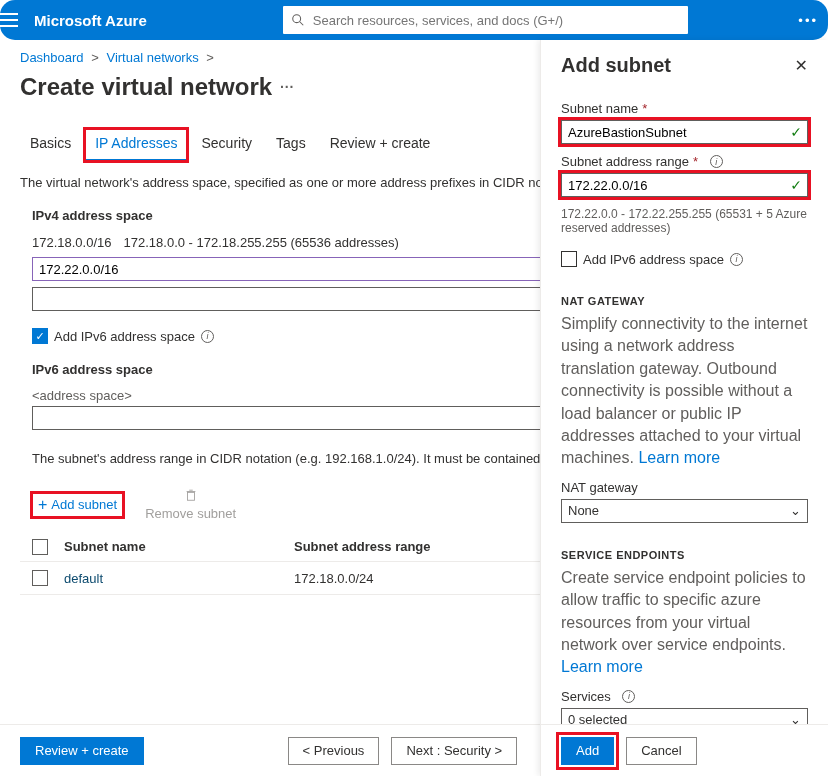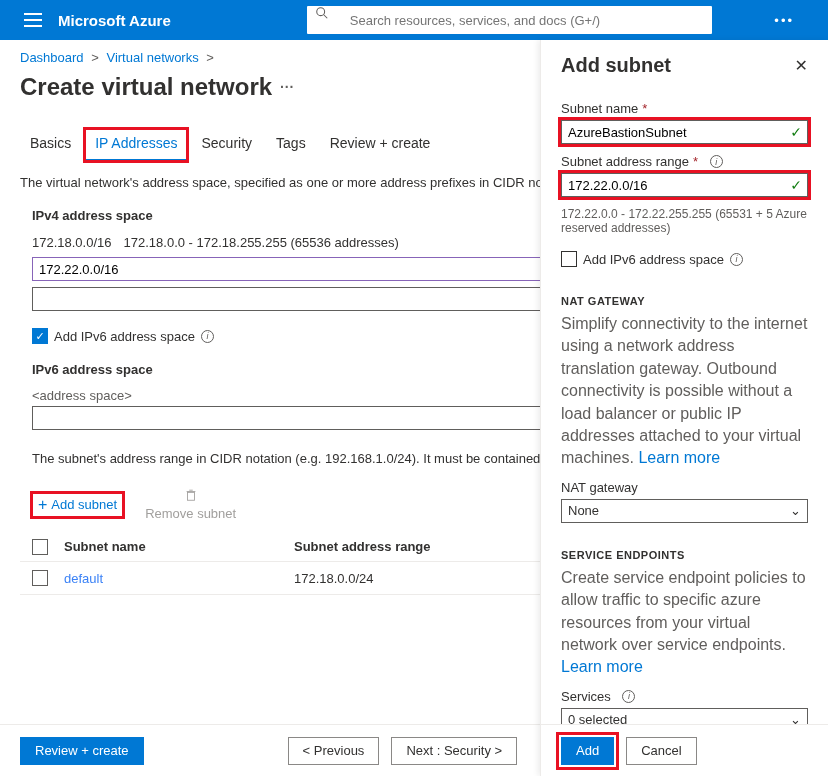--- a/index.html
+++ b/index.html
@@ -1,22 +1,22 @@
 <!DOCTYPE html>
 <html><head>
 <meta charset="utf-8">
 <style>
   * { box-sizing: border-box; margin: 0; padding: 0; font-family: "Segoe UI", Arial, sans-serif; }
   body { width: 828px; height: 776px; overflow: hidden; background: #fff; position: relative; font-size: 13px; color: #323130; }
   
-  .topbar { height: 40px; background: #0078d4; color: #fff; display: flex; align-items: center; padding: 0 24px; gap: 16px; }
+  .topbar { height: 40px; background: #0078d4; color: #fff; display: flex; align-items: center; padding: 0 0; gap: 16px; border-radius: 15px; }
   .hamburger { width: 18px; height: 14px; display: flex; flex-direction: column; justify-content: space-between; cursor: pointer; }
   .hamburger span { height: 2px; background: #fff; }
   .brand { font-weight: 600; font-size: 15px; }
-  .search-box { margin-left: 120px; flex: 0 0 405px; height: 28px; background: #fff; border-radius: 1px; display: flex; padding: 0 8px; color: #605e5c; gap: 21px; }
+  .search-box { margin-left: 120px; flex: 0 0 405px; height: 28px; background: #fff; border-radius: 1px; display: flex; align-items: center; padding: 0 8px; color: #605e5c; gap: 8px; }
   .search-box input { border: none; outline: none; flex: 1; font-size: 13px; }
   .top-dots { margin-left: auto; margin-right: 10px; letter-spacing: 2px; cursor: pointer; }
   
   .content { position: relative; padding: 10px 20px 60px 20px; height: calc(100% - 40px - 52px); overflow: hidden; }
   .breadcrumb { font-size: 13px; color: #0078d4; margin-bottom: 8px; }
   .breadcrumb span.sep { color: #605e5c; margin: 0 4px; }
   .page-title { font-size: 24px; font-weight: 600; display:flex; align-items:center; gap:8px;}
   .page-title .dots { font-size: 14px; color:#605e5c; cursor:pointer;}
   
   .tabs { display: flex; gap: 4px; border-bottom: 0; margin-top: 28px; }
@@ -43,21 +43,21 @@
   .link-btn.remove { color: #a19f9d; flex-direction: column; }
   .link-btn.add.hl-red { padding: 4px 6px; }
   .plus { font-size: 16px; line-height: 1; }
   
   .tbl-head { display: flex; padding: 6px 12px; border-bottom: 1px solid #edebe9; font-size: 13px; }
   .tbl-head .c1 { flex: 0 0 32px; }
   .tbl-head .c2 { flex: 0 0 230px; font-weight: 600; }
   .tbl-head .c3 { flex: 1; font-weight: 600; }
   .tbl-row { display: flex; padding: 8px 12px; border-bottom: 1px solid #edebe9; align-items: center; }
   .tbl-row .c1 { flex: 0 0 32px; }
-  .tbl-row .c2 { flex: 0 0 230px; color: #3b82f6; cursor: pointer; }
+  .tbl-row .c2 { flex: 0 0 230px; color: #0c4a6e; cursor: pointer; }
   .tbl-row .c3 { flex: 1; }
   .chkcell { width: 16px; height: 16px; border: 1px solid #605e5c; }
   
   .footer { position: absolute; bottom: 0; left: 0; right: 0; height: 52px; border-top: 1px solid #edebe9; background: #fff; display: flex; align-items: center; gap: 12px; padding: 0 20px; }
   .btn { height: 28px; padding: 0 14px; font-size: 13px; cursor: pointer; display: flex; align-items: center; }
   .btn-primary { background: #0078d4; color: #fff; border: 1px solid #0078d4; }
   .btn-secondary { background: #fff; color: #323130; border: 1px solid #8a8886; }
   .footer-gap { width: 120px; }
   
   .side-panel { position: absolute; top: 40px; right: 0; bottom: 0; width: 288px; background: #fff; border-left: 1px solid #edebe9; padding: 14px 20px; display: flex; flex-direction: column; box-shadow: -2px 0 6px rgba(0,0,0,0.08); }

